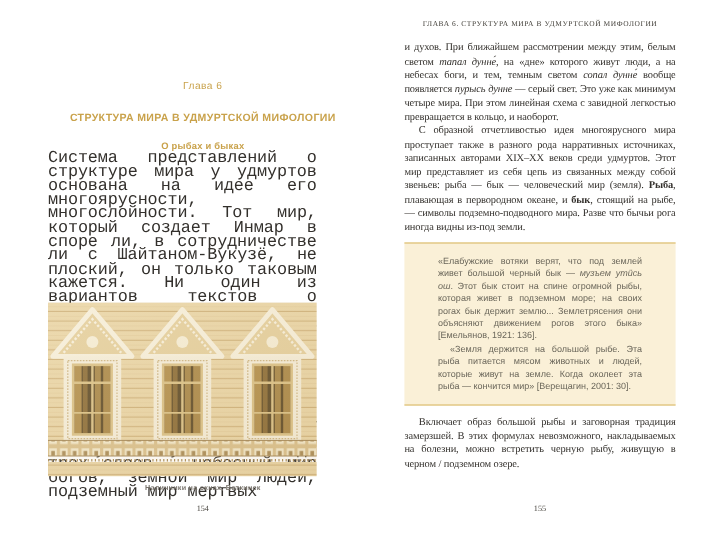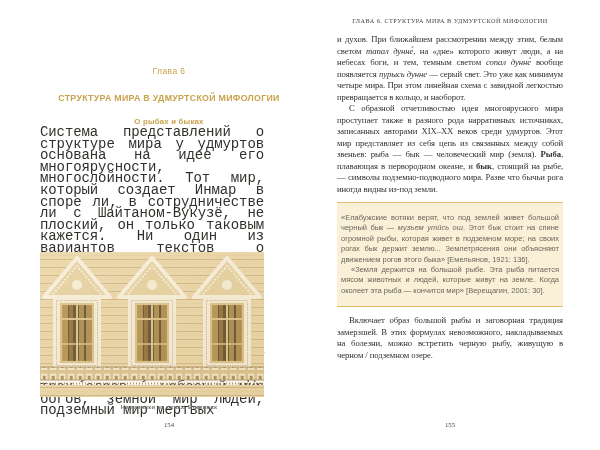--- a/index.html
+++ b/index.html
@@ -42,21 +42,21 @@
     top:404px;font-family:"Liberation Sans",sans-serif;font-weight:bold;
     font-size:6px;color:#77726a;letter-spacing:.2px;
   }
   .page-number{top:421px;font-size:6.8px;color:#45423c;}
 
   .running-head{
     top:17px;font-size:6.2px;color:#45423c;letter-spacing:.5px;
   }
 
   .quote-block{
-    margin:7px 0 8px 0;padding:10px 4px;
+    margin:7px 0 8px 0;padding:10px 28px;
     background:var(--quote-bg,#faf0d7);
     border-top:1px solid var(--quote-border,#ddbe72);
     border-bottom:1px solid var(--quote-border,#ddbe72);
     font-family:"Liberation Sans",sans-serif;
     font-size:7.5px;line-height:10.4px;color:#6a665a;
     text-align:justify;letter-spacing:0;
   }
   .quote-block p{margin:0;}
   .quote-block p.ind{text-indent:10px;}
 </style>

